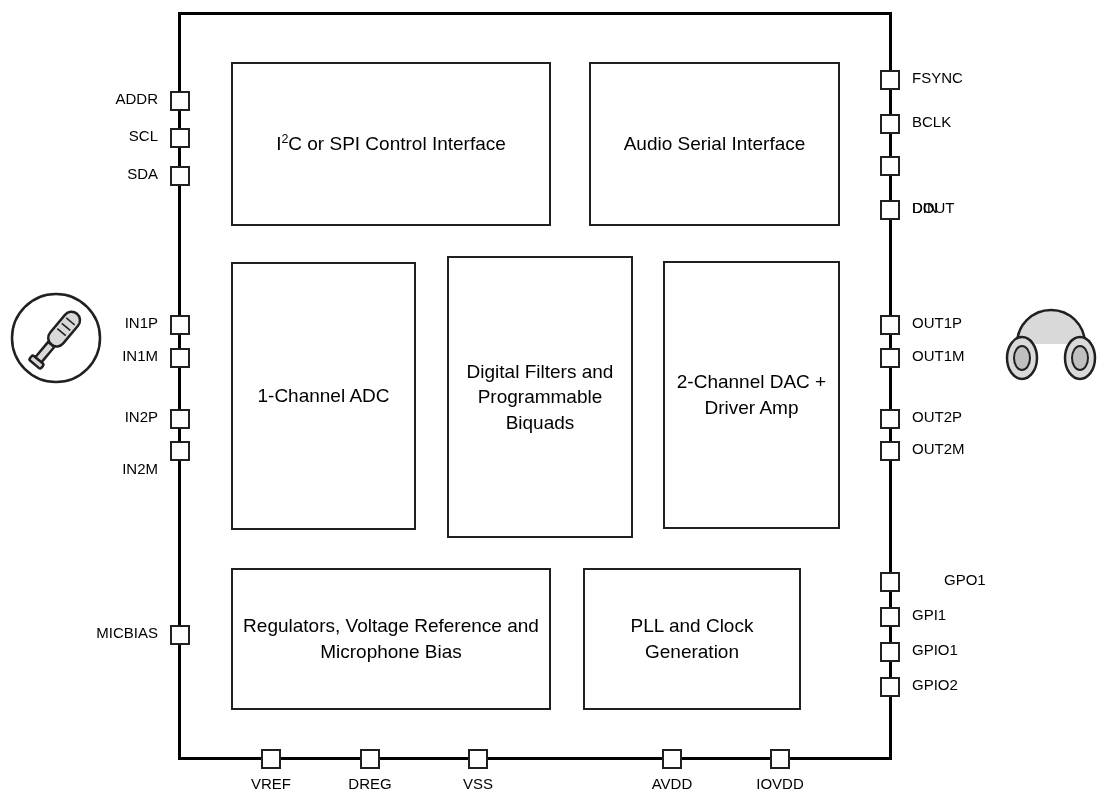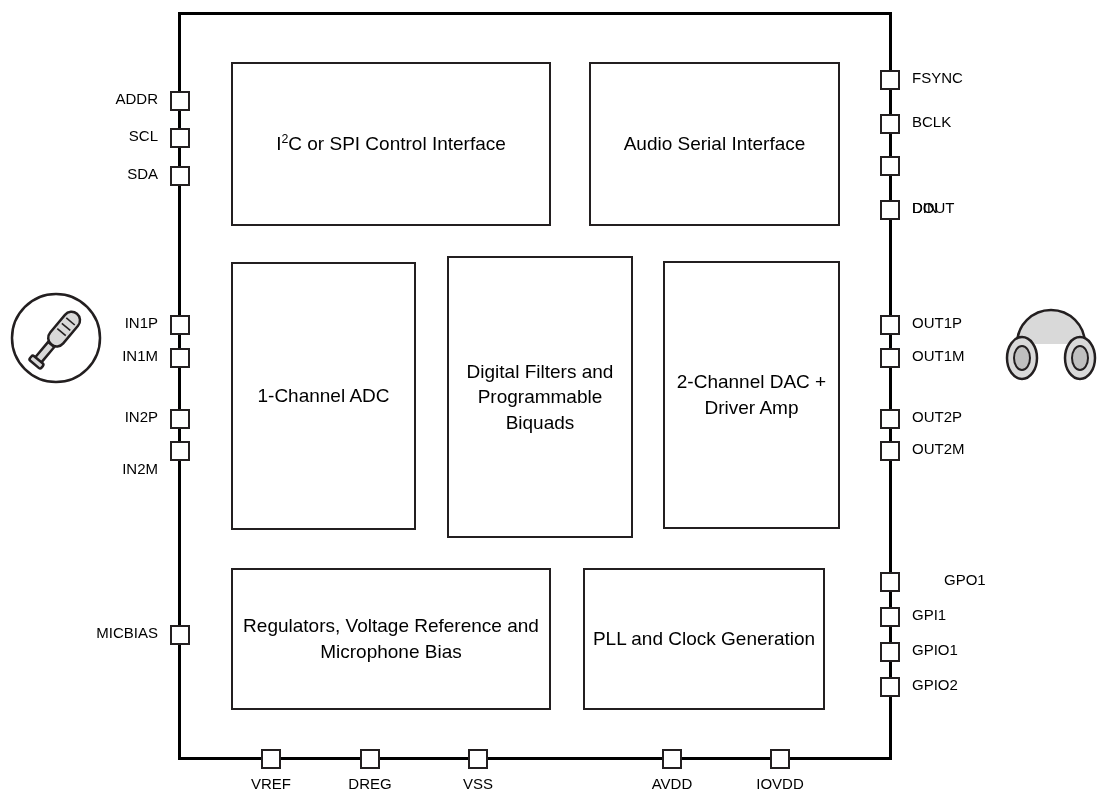--- a/index.html
+++ b/index.html
@@ -107,21 +107,21 @@
     </span>
   </div>
 
   <div class="block" style="left:231px; top:568px; width:320px; height:142px;">
     <span>
       <span class="lbl">Regulators, Voltage Reference and</span>
       <span class="lbl">Microphone Bias</span>
     </span>
   </div>
 
-  <div class="block" style="left:583px; top:568px; width:242px; height:142px;">
+  <div class="block" style="left:583px; top:568px; width:218px; height:142px;">
     <span class="lbl">PLL and Clock Generation</span>
   </div>
 
   <div class="pin" style="left:170px; top:91px;"></div>
   <div class="pin" style="left:170px; top:128px;"></div>
   <div class="pin" style="left:170px; top:166px;"></div>
   <div class="pin" style="left:170px; top:315px;"></div>
   <div class="pin" style="left:170px; top:348px;"></div>
   <div class="pin" style="left:170px; top:409px;"></div>
   <div class="pin" style="left:170px; top:441px;"></div>

